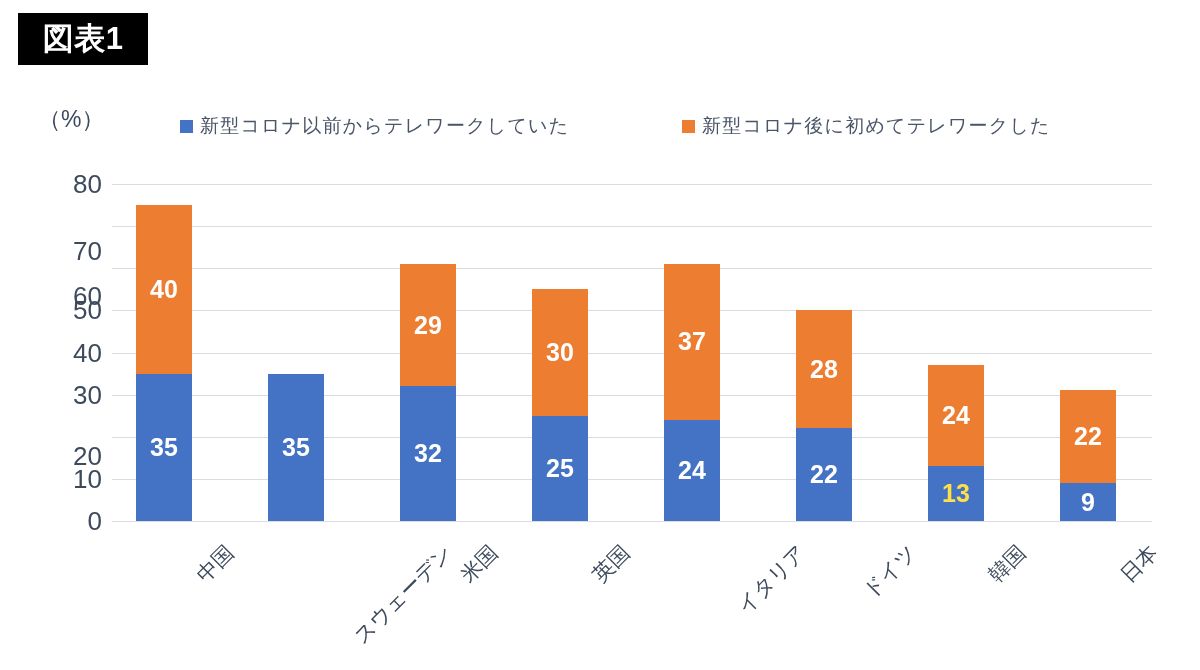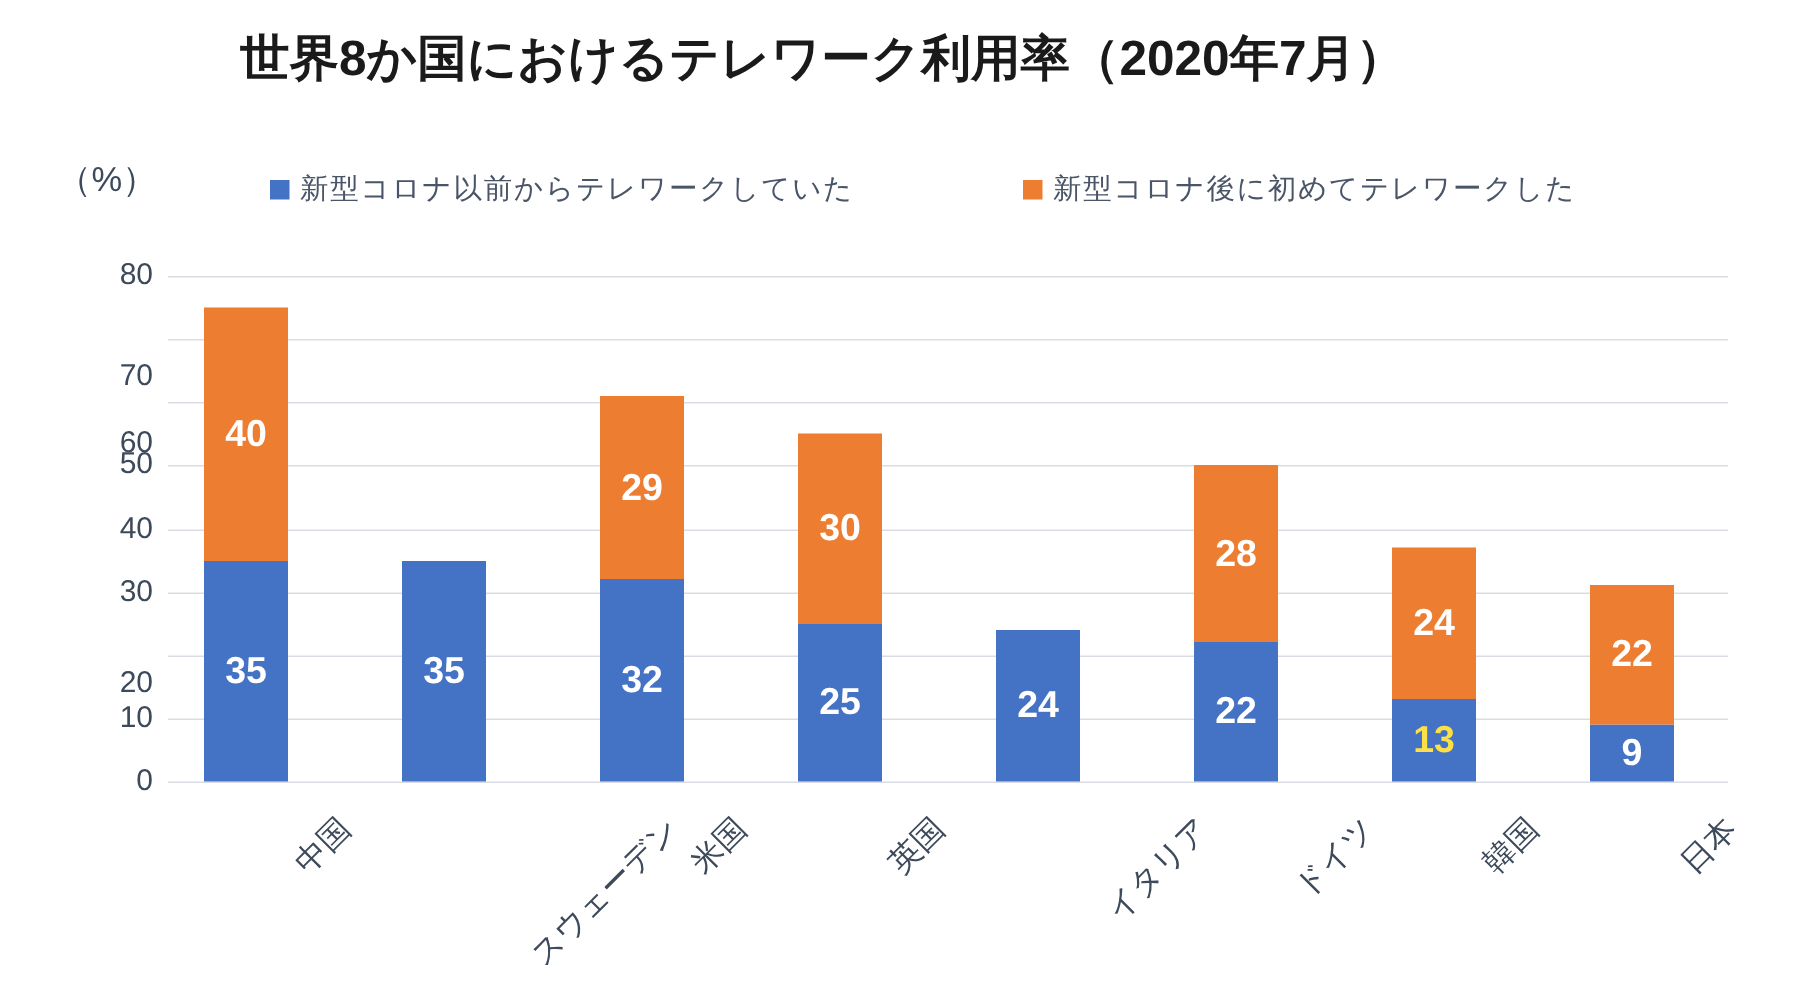--- a/index.html
+++ b/index.html
@@ -105,21 +105,21 @@
     background: #d9dde3;
   }
   .gridline.baseline {
     background: #d0d4da;
   }
   .ytick {
     position: absolute;
     left: 40px;
     width: 62px;
     text-align: right;
-    font-size: 20px;
+    font-size: 26px;
     color: #3d4a5c;
     transform: translateY(-50%);
   }
 
   .bar-group {
     position: absolute;
     width: 56px;
   }
   .bar-seg {
     position: absolute;
@@ -141,21 +141,21 @@
     white-space: nowrap;
     transform-origin: right top;
     transform: rotate(-45deg);
     text-align: right;
   }
 </style>
 </head>
 <body>
 
 <div id="header">
-  <div id="chart-title">世界8か国におけるテレワーク利用率（2020年7月）</div>
+  <div id="figure-badge">図表1</div>
 </div>
 
 <div id="legend">
   <div class="legend-entry" id="legend-entry-0">
     <span class="legend-swatch" style="background: rgb(68, 114, 196);"></span>
     <span class="legend-label">新型コロナ以前からテレワークしていた</span>
   </div>
   <div class="legend-entry" id="legend-entry-1">
     <span class="legend-swatch" style="background: rgb(237, 125, 49);"></span>
     <span class="legend-label">新型コロナ後に初めてテレワークした</span>
@@ -213,20 +213,23 @@
       </div>
       <div class="bar-seg" style="top: 289.312px; height: 126.375px; background: rgb(237, 125, 49);">
         <span class="bar-value" style="color: rgb(255, 255, 255);">30</span>
       </div>
     </div>
     <div class="xlabel" style="left: 574px; top: 539px;">英国</div>
     <div class="bar-group" style="left: 664px; top: 0px; height: 670px;">
       <div class="bar-seg" style="top: 419.9px; height: 101.1px; background: rgb(68, 114, 196);">
         <span class="bar-value" style="color: rgb(255, 255, 255);">24</span>
       </div>
+      <div class="bar-seg" style="top: 264.037px; height: 155.863px; background: rgb(237, 125, 49);">
+        <span class="bar-value" style="color: rgb(255, 255, 255);">37</span>
+      </div>
     </div>
     <div class="xlabel" style="left: 706px; top: 539px;">イタリア</div>
     <div class="bar-group" style="left: 796px; top: 0px; height: 670px;">
       <div class="bar-seg" style="top: 428.325px; height: 92.675px; background: rgb(68, 114, 196);">
         <span class="bar-value" style="color: rgb(255, 255, 255);">22</span>
       </div>
       <div class="bar-seg" style="top: 310.375px; height: 117.95px; background: rgb(237, 125, 49);">
         <span class="bar-value" style="color: rgb(255, 255, 255);">28</span>
       </div>
     </div>

